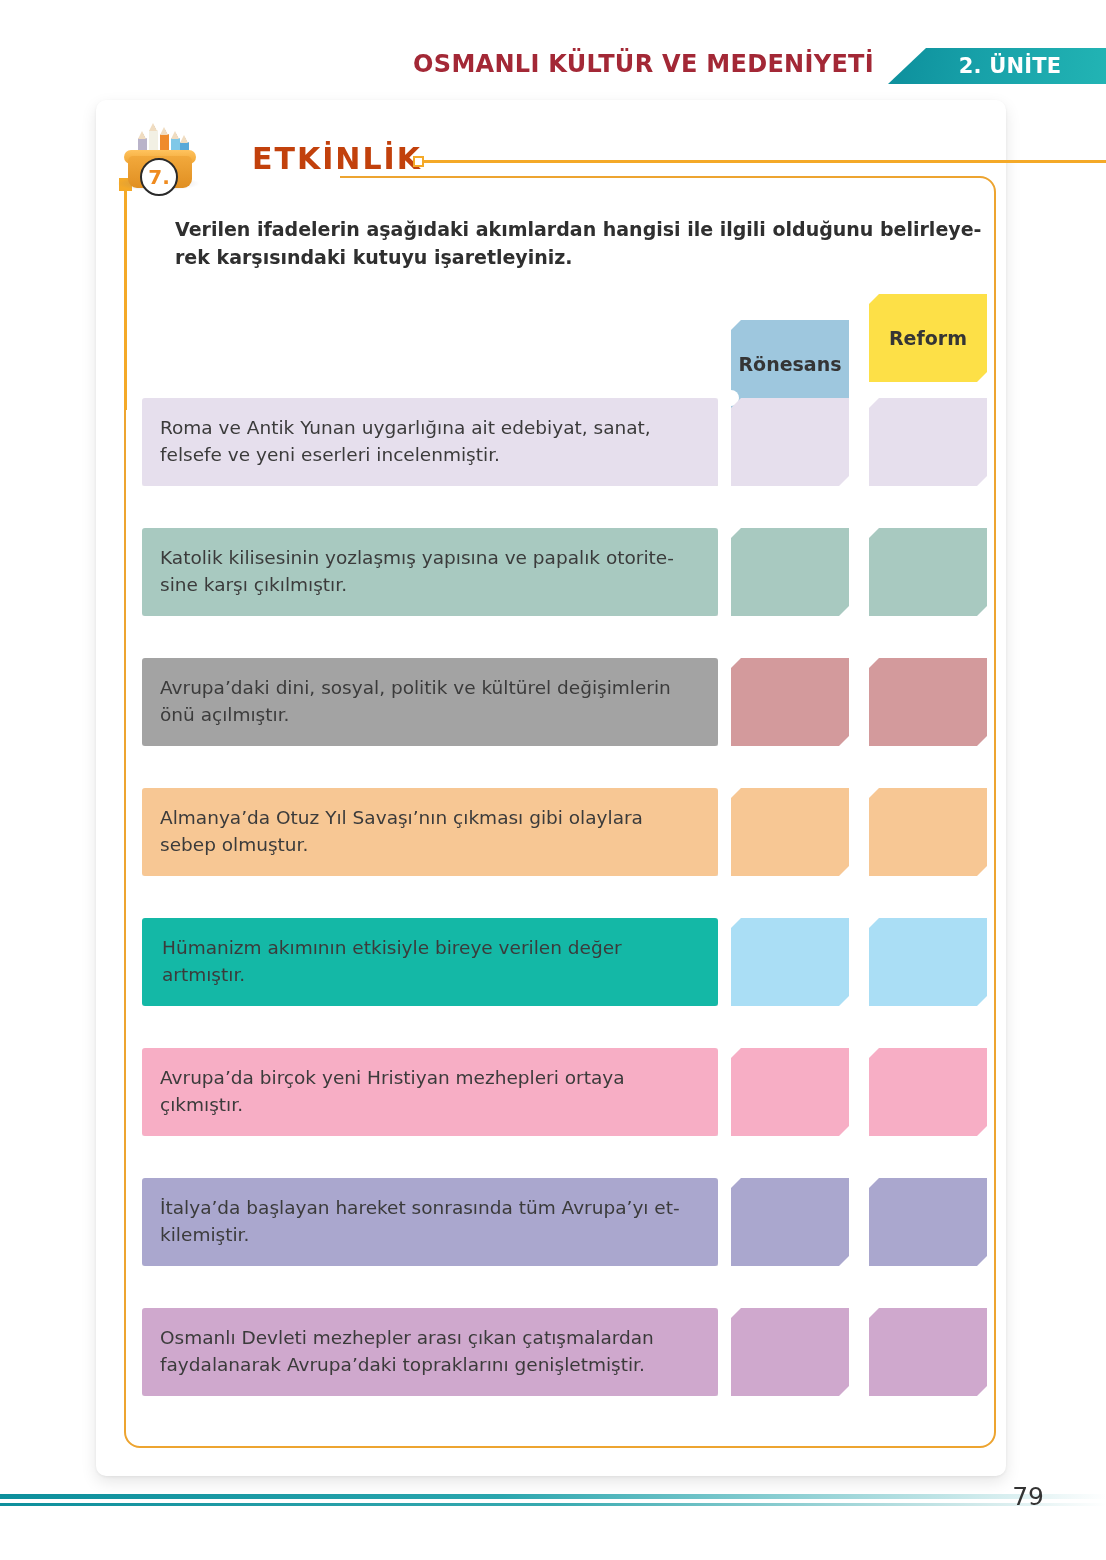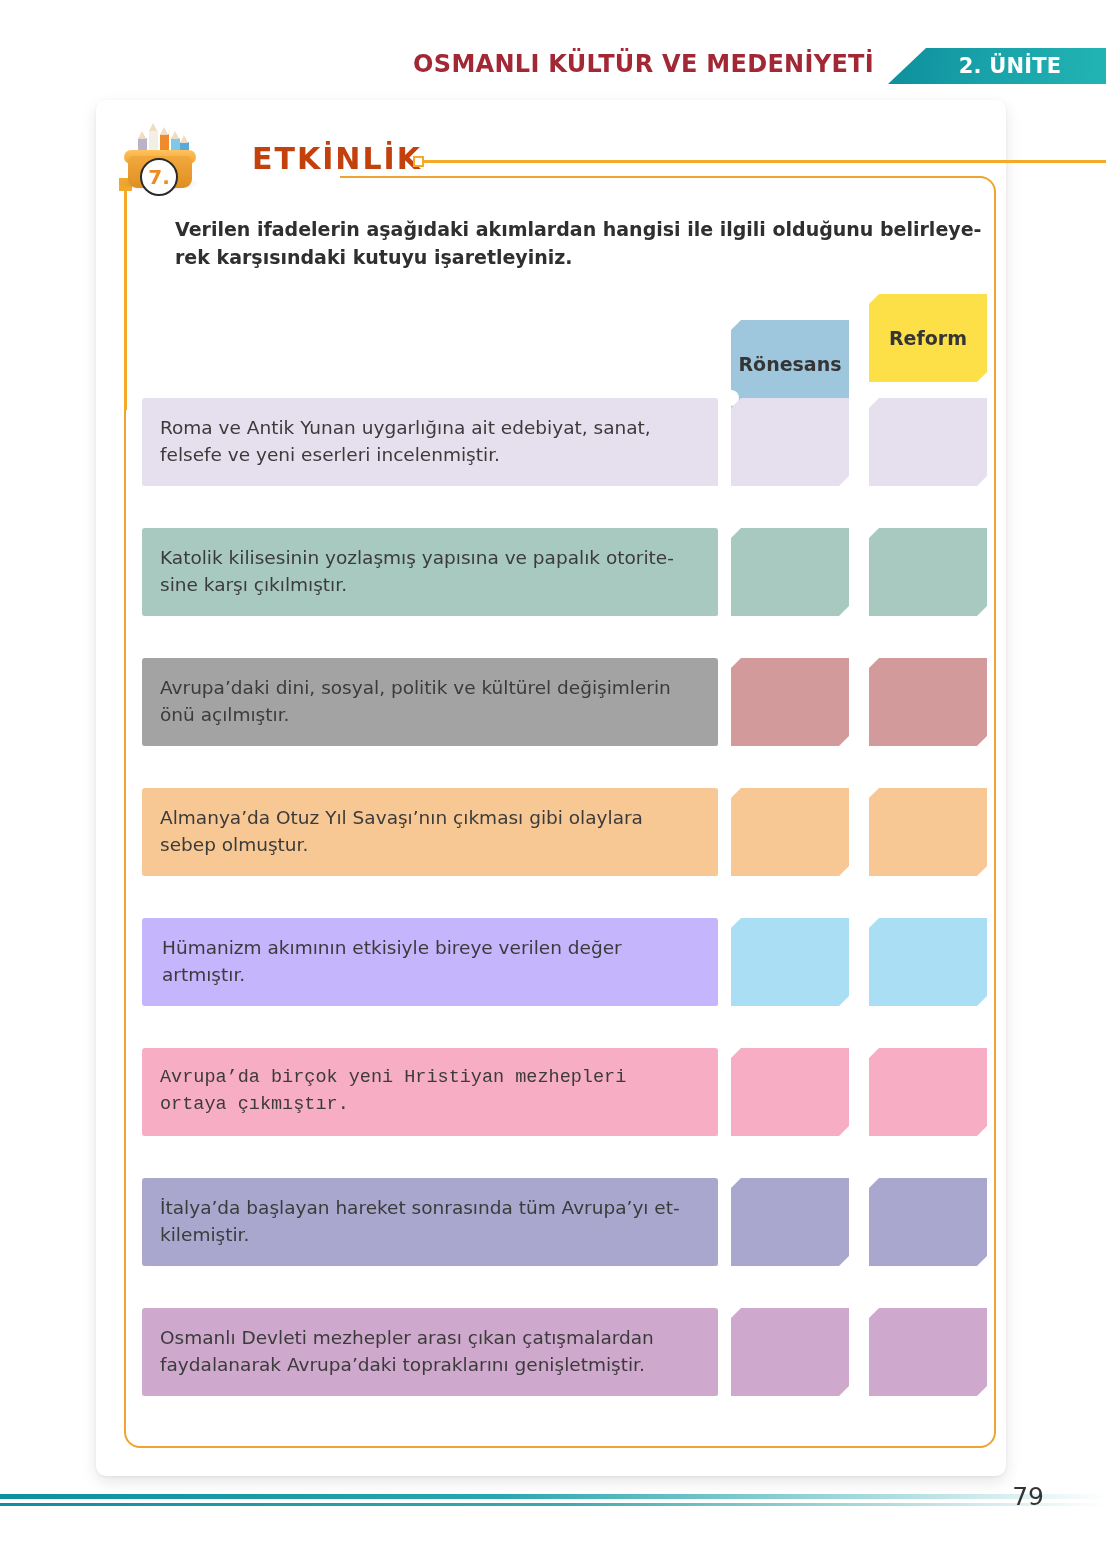--- a/index.html
+++ b/index.html
@@ -251,30 +251,30 @@
     <div class="row">
       <div class="stmt" style="background: rgb(247, 199, 148);">Almanya’da Otuz Yıl Savaşı’nın çıkması gibi olaylara sebep olmuştur.</div>
       <div class="notch" style="left: 581px; top: -8px;"></div>
       <div class="notch" style="left: 581px; top: 80px;"></div>
       <div class="notch" style="left: 719px; top: -8px;"></div>
       <div class="notch" style="left: 719px; top: 80px;"></div>
       <div class="cell c0" style="background: rgb(247, 199, 148);"></div>
       <div class="cell c1" style="background: rgb(247, 199, 148);"></div>
     </div>
     <div class="row">
-      <div class="stmt" style="background: #c4b5fd; padding-left: 20px;">Hümanizm akımının etkisiyle bireye verilen değer artmıştır.</div>
+      <div class="stmt" style="background: #14b8a6; padding-left: 20px;">Hümanizm akımının etkisiyle bireye verilen değer artmıştır.</div>
       <div class="notch" style="left: 581px; top: -8px;"></div>
       <div class="notch" style="left: 581px; top: 80px;"></div>
       <div class="notch" style="left: 719px; top: -8px;"></div>
       <div class="notch" style="left: 719px; top: 80px;"></div>
       <div class="cell c0" style="background: rgb(170, 222, 245);"></div>
       <div class="cell c1" style="background: rgb(170, 222, 245);"></div>
     </div>
     <div class="row">
-      <div class="stmt" style="background: rgb(247, 174, 197); font-family: Liberation Mono, monospace;">Avrupa’da birçok yeni Hristiyan mezhepleri ortaya çıkmıştır.</div>
+      <div class="stmt" style="background: rgb(247, 174, 197);">Avrupa’da birçok yeni Hristiyan mezhepleri ortaya çıkmıştır.</div>
       <div class="notch" style="left: 581px; top: -8px;"></div>
       <div class="notch" style="left: 581px; top: 80px;"></div>
       <div class="notch" style="left: 719px; top: -8px;"></div>
       <div class="notch" style="left: 719px; top: 80px;"></div>
       <div class="cell c0" style="background: rgb(247, 174, 197);"></div>
       <div class="cell c1" style="background: rgb(247, 174, 197);"></div>
     </div>
     <div class="row">
       <div class="stmt" style="background: rgb(170, 167, 206);">İtalya’da başlayan hareket sonrasında tüm Avrupa’yı et-kilemiştir.</div>
       <div class="notch" style="left: 581px; top: -8px;"></div>

